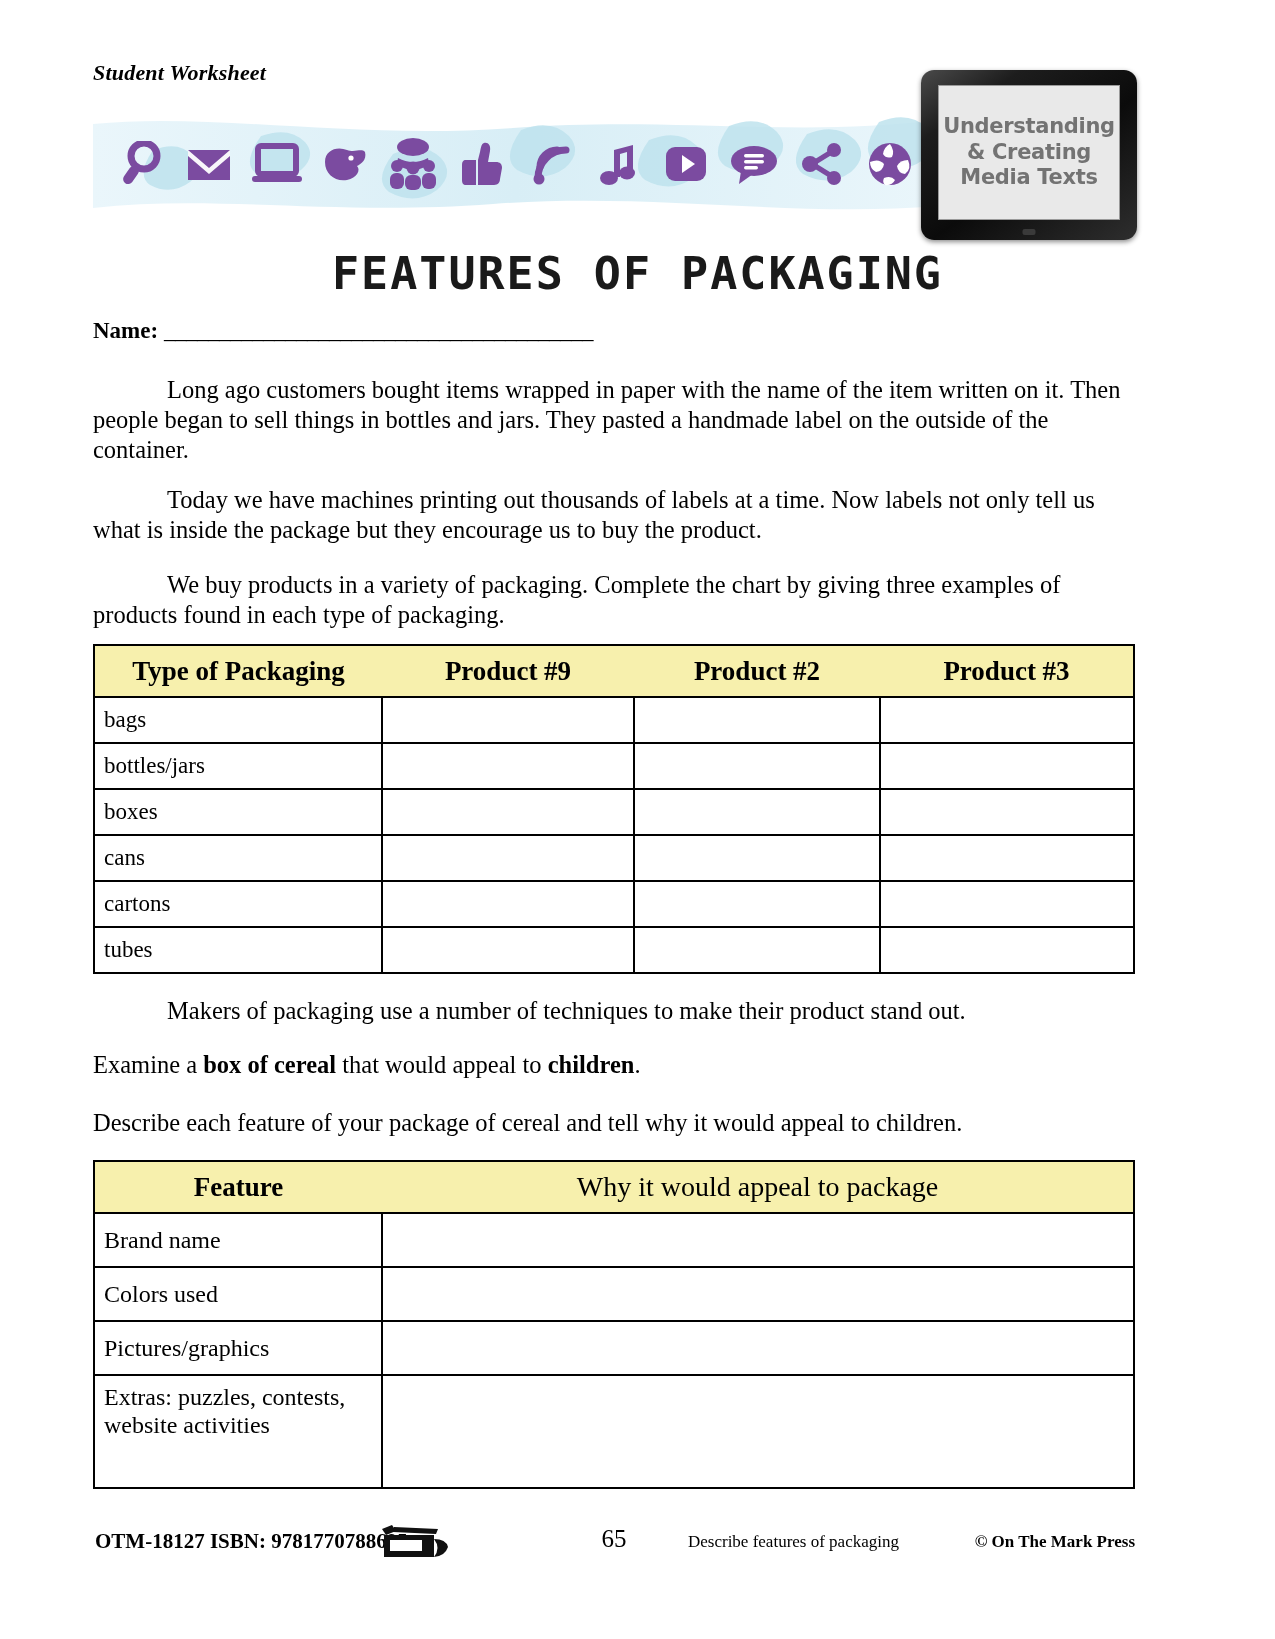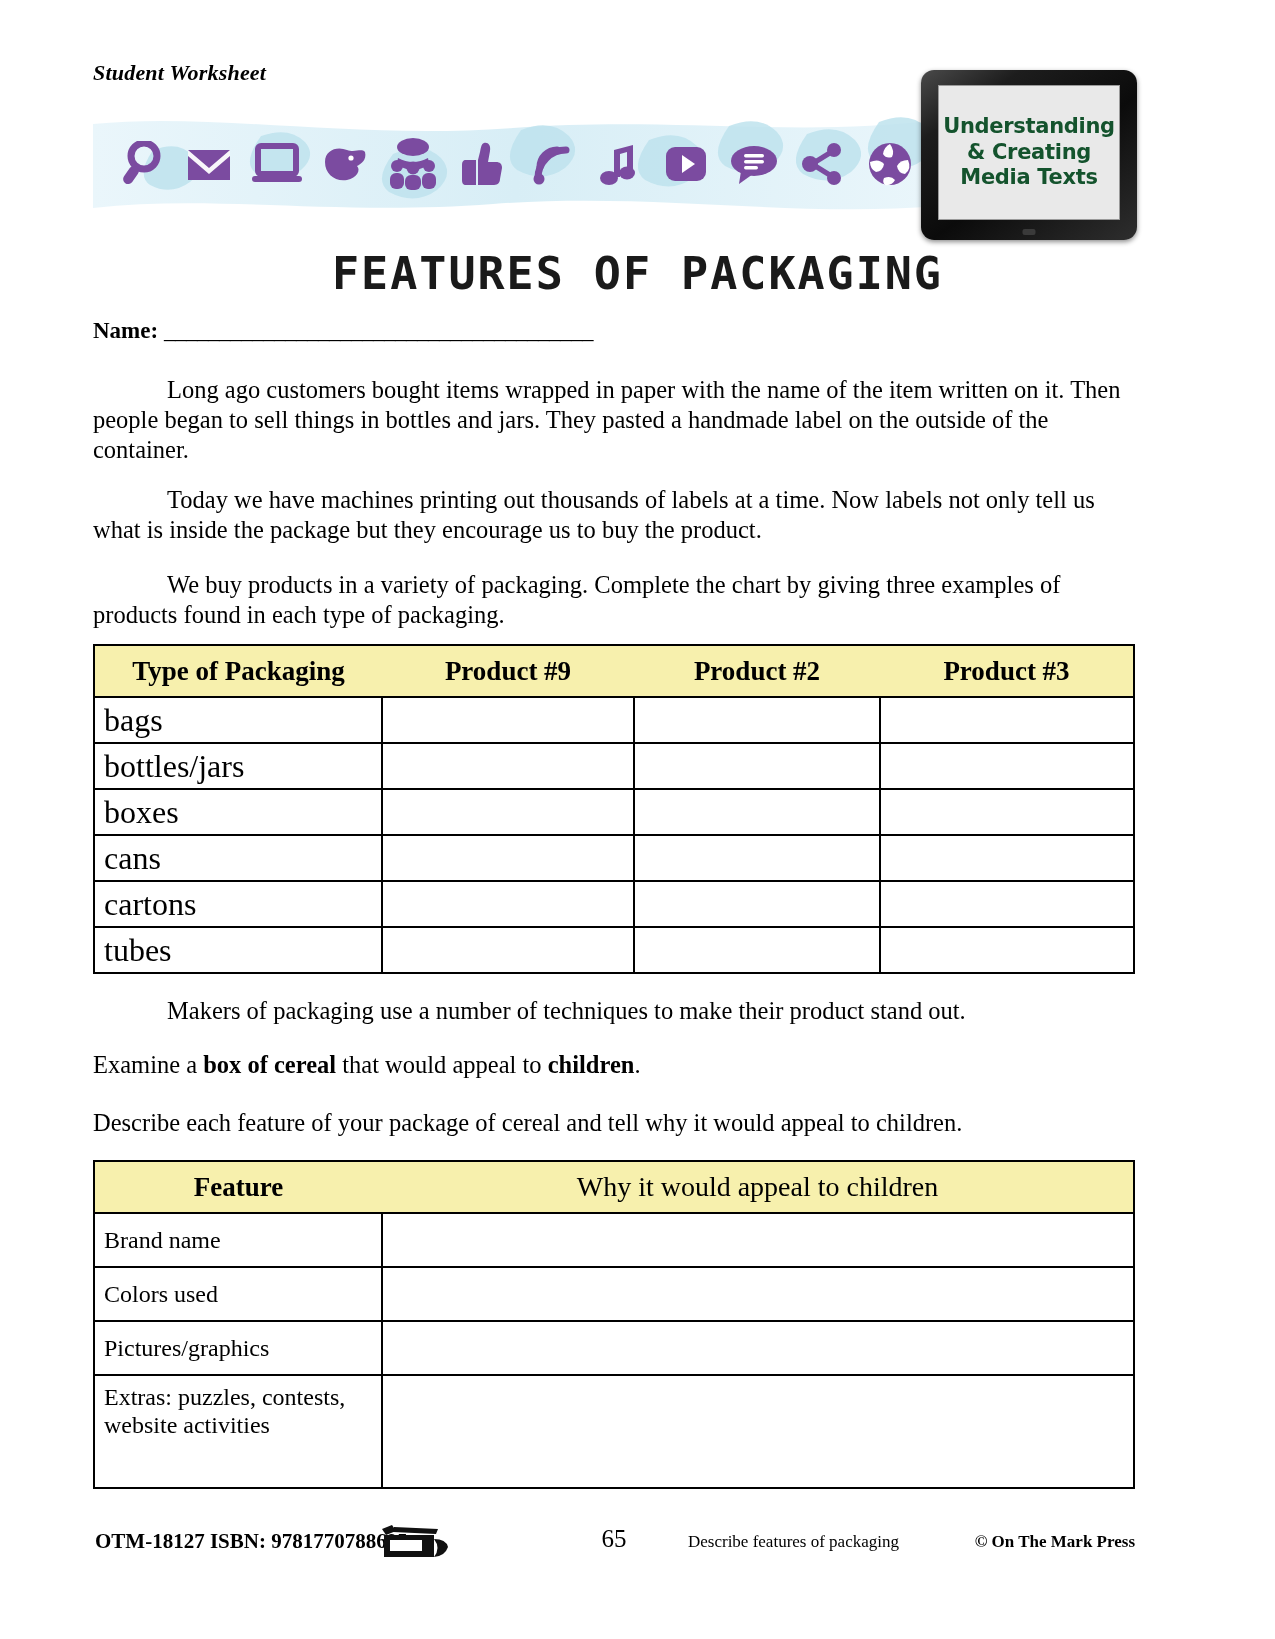--- a/index.html
+++ b/index.html
@@ -91,21 +91,21 @@
     display: flex;
     flex-direction: column;
     align-items: center;
     justify-content: center;
   }
   .tablet-line {
     font-family: "DejaVu Sans", sans-serif;
     font-weight: bold;
     font-size: 21px;
     line-height: 1.22;
-    color: #14532d;
+    color: #737373;
     text-align: center;
     letter-spacing: -0.3px;
   }
   .tablet-home {
     position: absolute;
     left: 50%;
     bottom: 5px;
     transform: translateX(-50%);
     width: 13px;
     height: 6px;
@@ -179,21 +179,21 @@
     height: 50px;
     font-weight: bold;
     font-size: 27px;
     text-align: center;
     font-family: "Liberation Serif", serif;
   }
   .wtable thead th.first { border-left: 2px solid #000; }
   .wtable thead th.last { border-right: 2px solid #000; }
   .wtable tbody td {
     height: 44px;
-    font-size: 32px;
+    font-size: 23px;
     vertical-align: middle;
   }
   .wtable tbody td.rowlabel {
     padding-left: 9px;
   }
 
   
   #table-packaging {
     left: 93px;
     top: 644px;
@@ -491,21 +491,21 @@
   <div class="body-text p6">Describe each feature of your package of cereal and tell why it would appeal to children.</div>
 
   <table class="wtable" id="table-features">
     <colgroup>
         <col style="width:288px">
         <col style="width:752px">
       </colgroup>
     <thead>
       <tr>
         <th class="first">Feature</th>
-        <th class="last hdr-why">Why it would appeal to children</th>
+        <th class="last hdr-why">Why it would appeal to package</th>
       </tr>
     </thead>
     <tbody>
       <tr>
         <td class="rowlabel">Brand name</td>
         <td></td>
       </tr>
       <tr>
         <td class="rowlabel">Colors used</td>
         <td></td>

